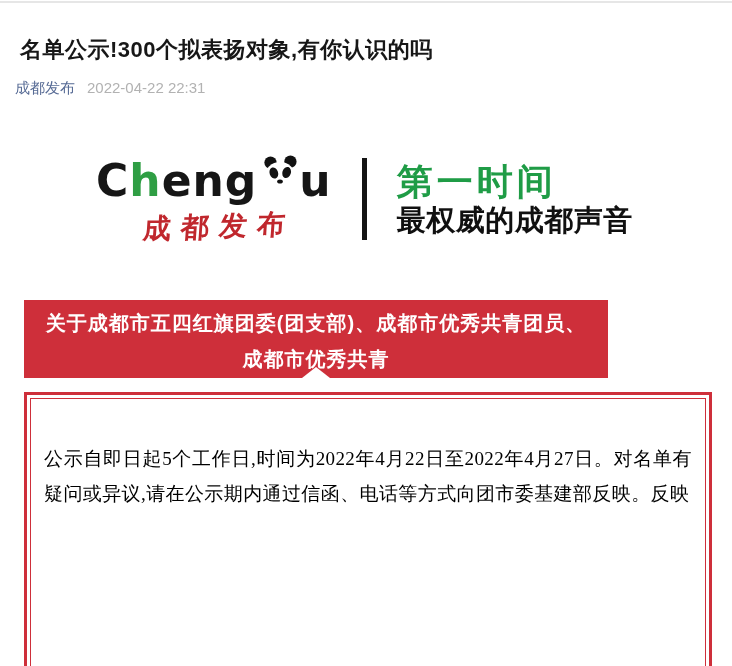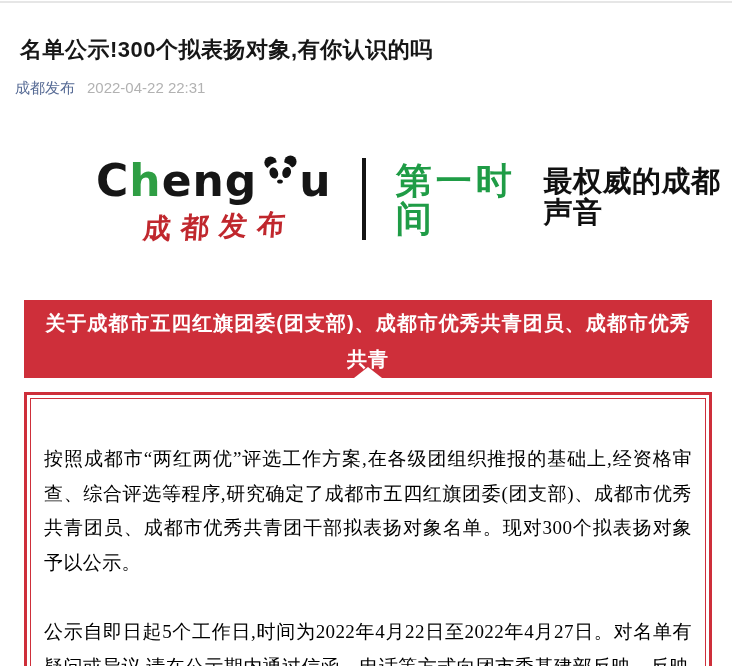--- a/index.html
+++ b/index.html
@@ -17,27 +17,27 @@
   .logo{position:absolute;top:152px;left:96px;display:flex;align-items:center;}
   .brand{display:flex;flex-direction:column;align-items:center;}
   .brand-word{display:flex;align-items:flex-end;font-size:44px;font-weight:700;color:#161616;
               font-family:"DejaVu Sans",sans-serif;letter-spacing:1px;line-height:48px;}
   .brand-h{color:#2f9e44;}
   .panda{margin:0 0 5px 4px;}
   .brand-cn{margin-top:3px;padding-left:10px;color:#c0272d;font-size:28px;font-weight:700;
             font-family:"DejaVu Serif",serif;letter-spacing:10px;white-space:nowrap;
             transform:skewX(-6deg) rotate(-2deg);}
   .logo-divider{width:5px;height:82px;background:#141414;margin:0 30px;align-self:center;}
-  .slogan{display:flex;flex-direction:row;justify-content:center;}
+  .slogan{display:flex;flex-direction:column;justify-content:center;}
   .slogan-1{color:#1f9c46;font-size:36px;font-weight:700;font-family:"DejaVu Serif",serif;
             letter-spacing:4px;line-height:38px;}
   .slogan-2{color:#101010;font-size:29px;font-weight:700;font-family:"DejaVu Serif",serif;
-            letter-spacing:.5px;line-height:31px;margin-top:5px;margin-left:20px;}
+            letter-spacing:.5px;line-height:31px;margin-top:5px;}
 
-  .banner{position:absolute;left:24px;top:300px;width:688px;box-sizing:border-box;
+  .banner{position:absolute;left:24px;top:300px;width:584px;box-sizing:border-box;
           background:#ce2f3a;color:#fff;text-align:center;padding:5px 20px 1px;
           font-size:20px;font-weight:700;line-height:36px;letter-spacing:1px;}
   .banner-notch{position:absolute;left:50%;bottom:0;transform:translateX(-50%);
           width:0;height:0;border-left:14px solid transparent;border-right:14px solid transparent;
           border-bottom:11px solid #fff;}
 
   .notice-box{position:absolute;left:24px;top:392px;width:688px;height:320px;
               box-sizing:border-box;border:3px solid #ce2f3a;}
   .notice-inner{margin:3px;border:1px solid #ce2f3a;height:310px;padding:43px 13px 0;}
   .notice-inner p{margin:0;font-family:"Liberation Serif","DejaVu Serif",serif;font-size:19px;
@@ -82,18 +82,17 @@
     </div>
   </div>
 
   <div class="banner">
     <div>关于成都市五四红旗团委(团支部)、成都市优秀共青团员、成都市优秀共青</div>
     <div class="banner-notch"></div>
   </div>
 
   <div class="notice-box">
     <div class="notice-inner">
-      <p>按照成都市“两红两优”评选工作方案,在各级团组织推报的基础上,经资格审查、综合评选等程序,研究确定了成都市五四红旗团委(团支部)、成都市优秀共青团员、成都市优秀共青团干部拟表扬对象名单。现对300个拟表扬对象予以公示。</p>
       <p>公示自即日起5个工作日,时间为2022年4月22日至2022年4月27日。对名单有疑问或异议,请在公示期内通过信函、电话等方式向团市委基建部反映。反映</p>
     </div>
   </div>
 
 </div>
 
 </body></html>

